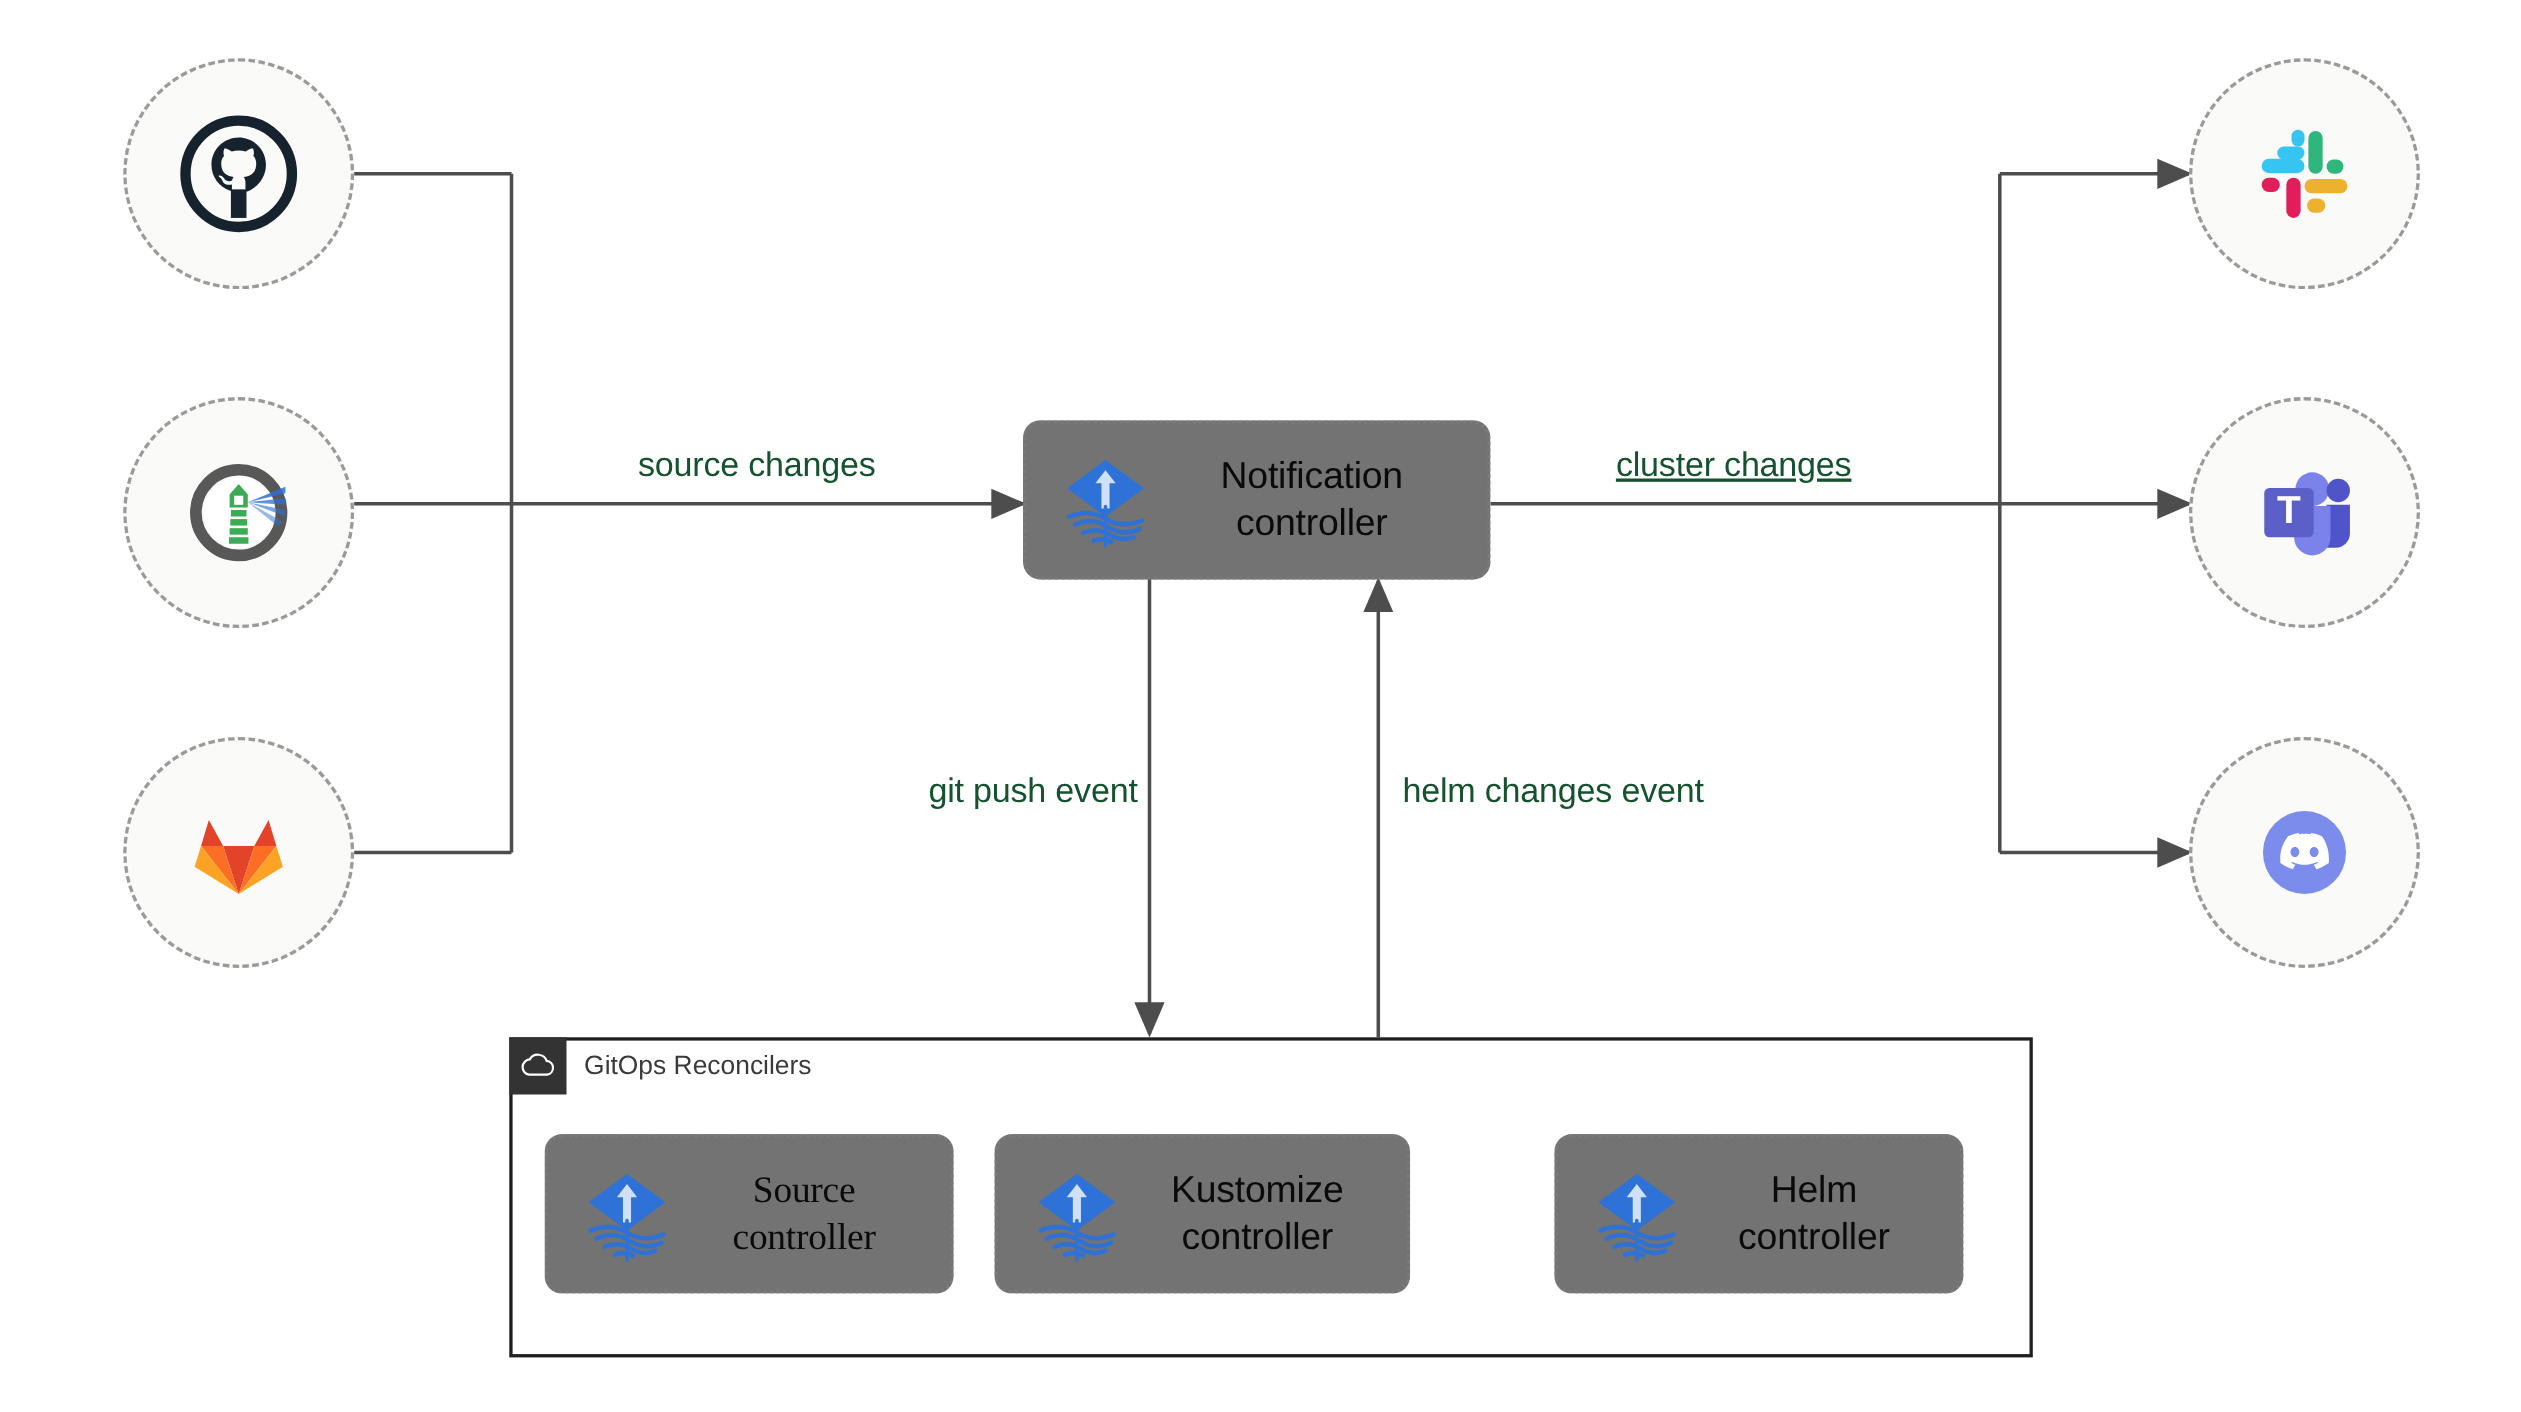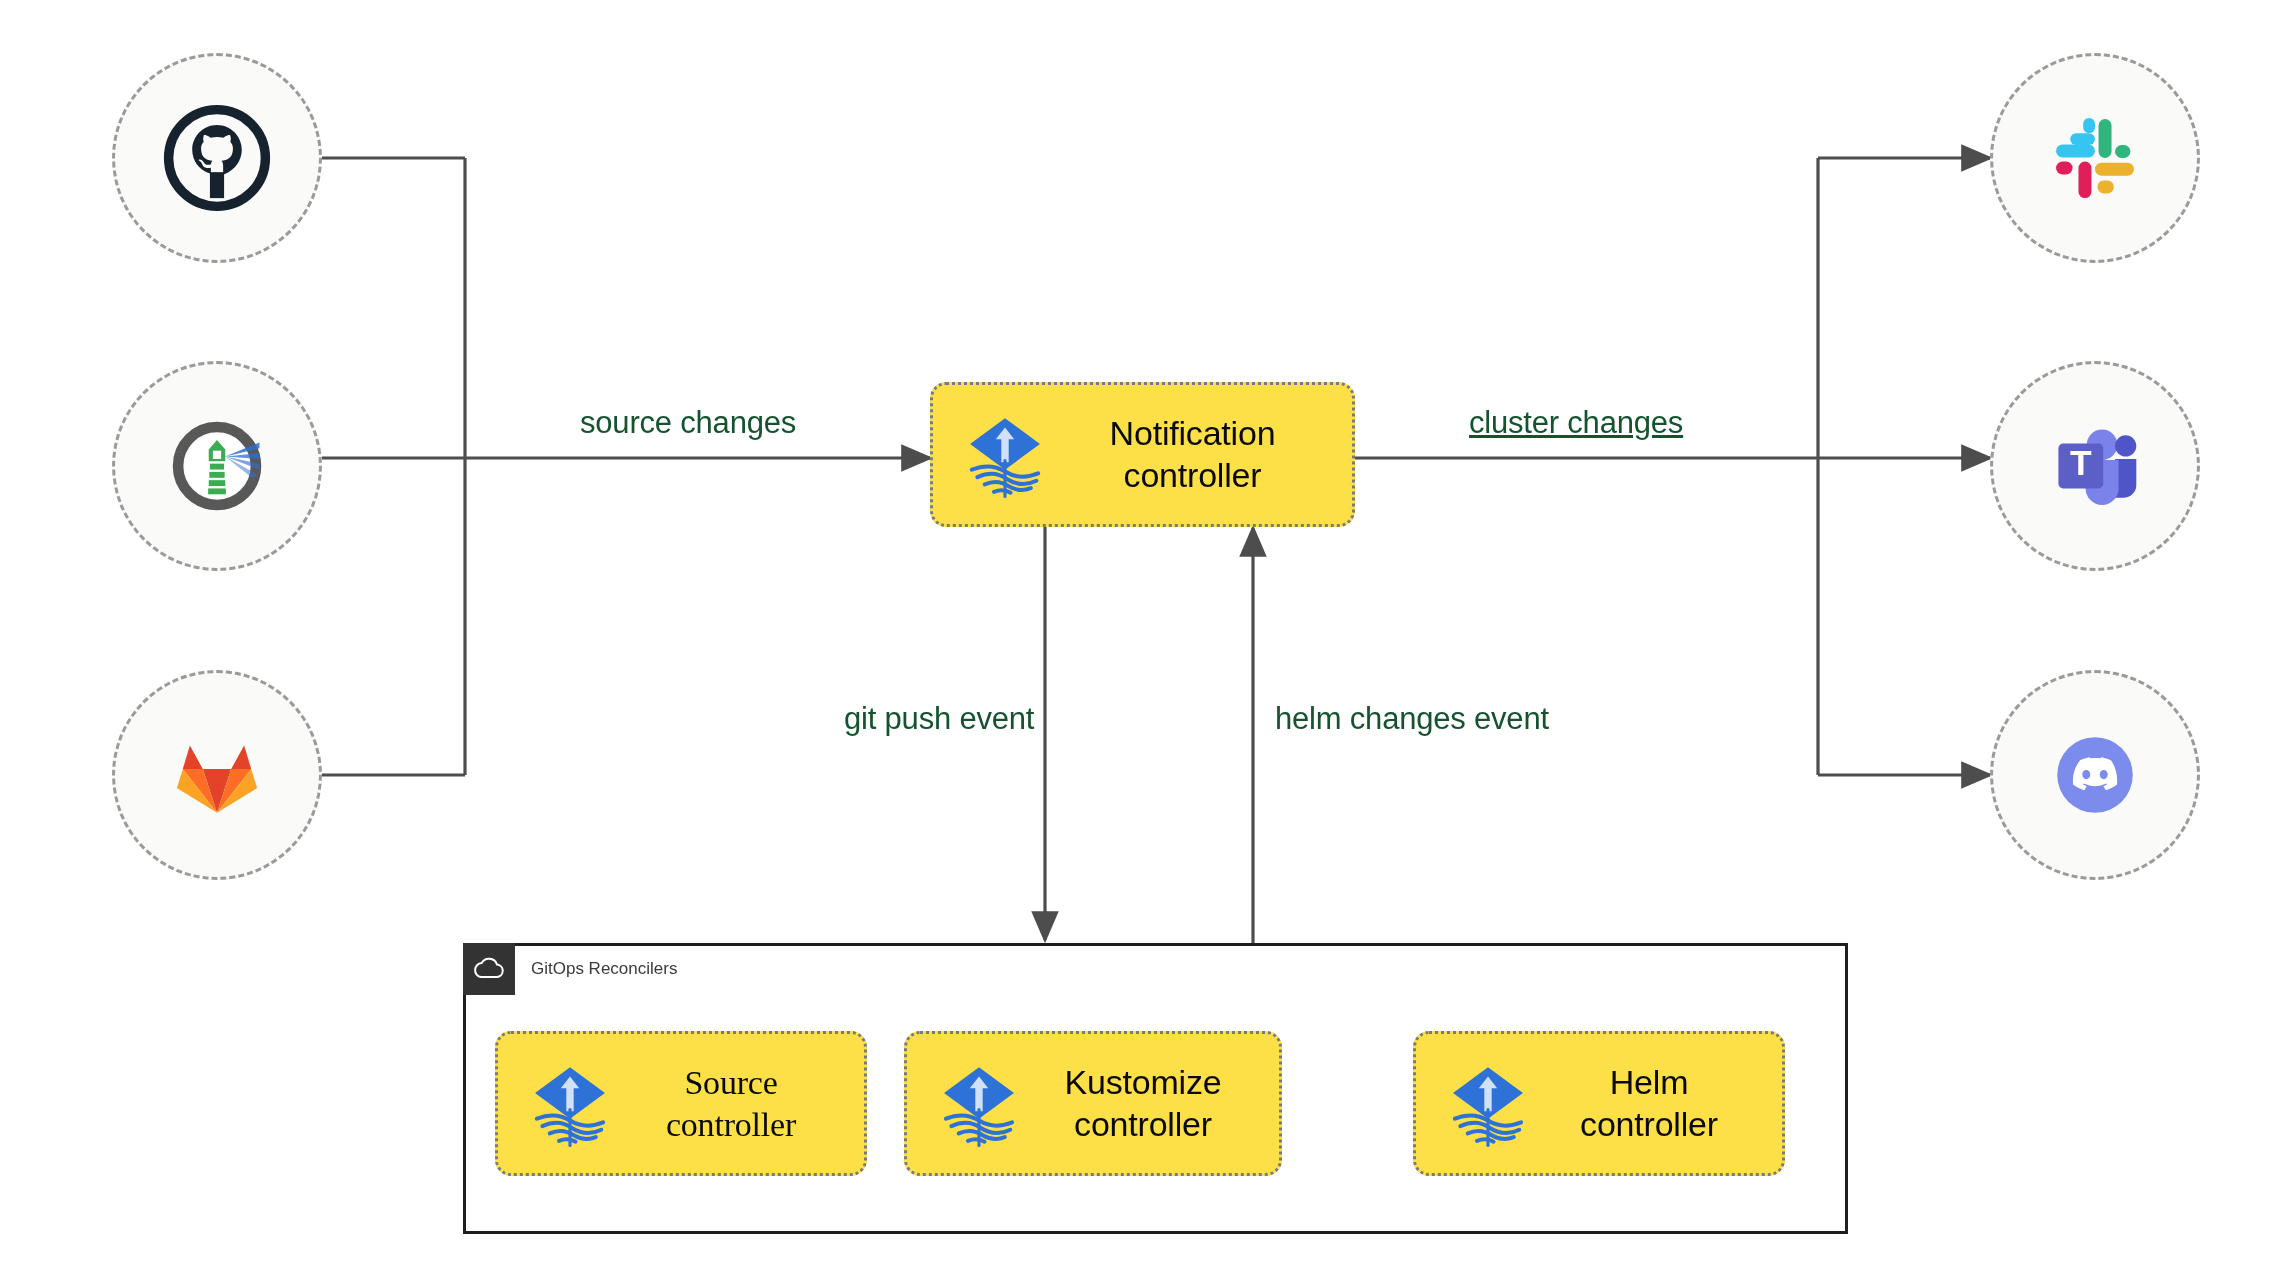--- a/index.html
+++ b/index.html
@@ -43,21 +43,21 @@
   }
   .circle-node .glyph {
     width: 118px;
     height: 118px;
     display: block;
   }
 
   
   .ctrl-box {
     position: absolute;
-    background: #fde047;
+    background: #737373;
     border: 3px dotted #7a7a7a;
     border-radius: 16px;
     box-sizing: border-box;
     display: flex;
     align-items: center;
     justify-content: flex-start;
   }
   .ctrl-box .flux-logo {
     width: 92px;
     height: 92px;
@@ -97,21 +97,21 @@
   #reconcilers-icon-box {
     width: 52px;
     height: 52px;
     background: #333333;
     display: flex;
     align-items: center;
     justify-content: center;
     box-sizing: border-box;
   }
   #reconcilers-title {
-    font-size: 17px;
+    font-size: 24px;
     color: #3a3a3a;
     margin-left: 16px;
     white-space: nowrap;
   }
 
   
   .edge-label {
     position: absolute;
     font-size: 31px;
     color: #14532d;

